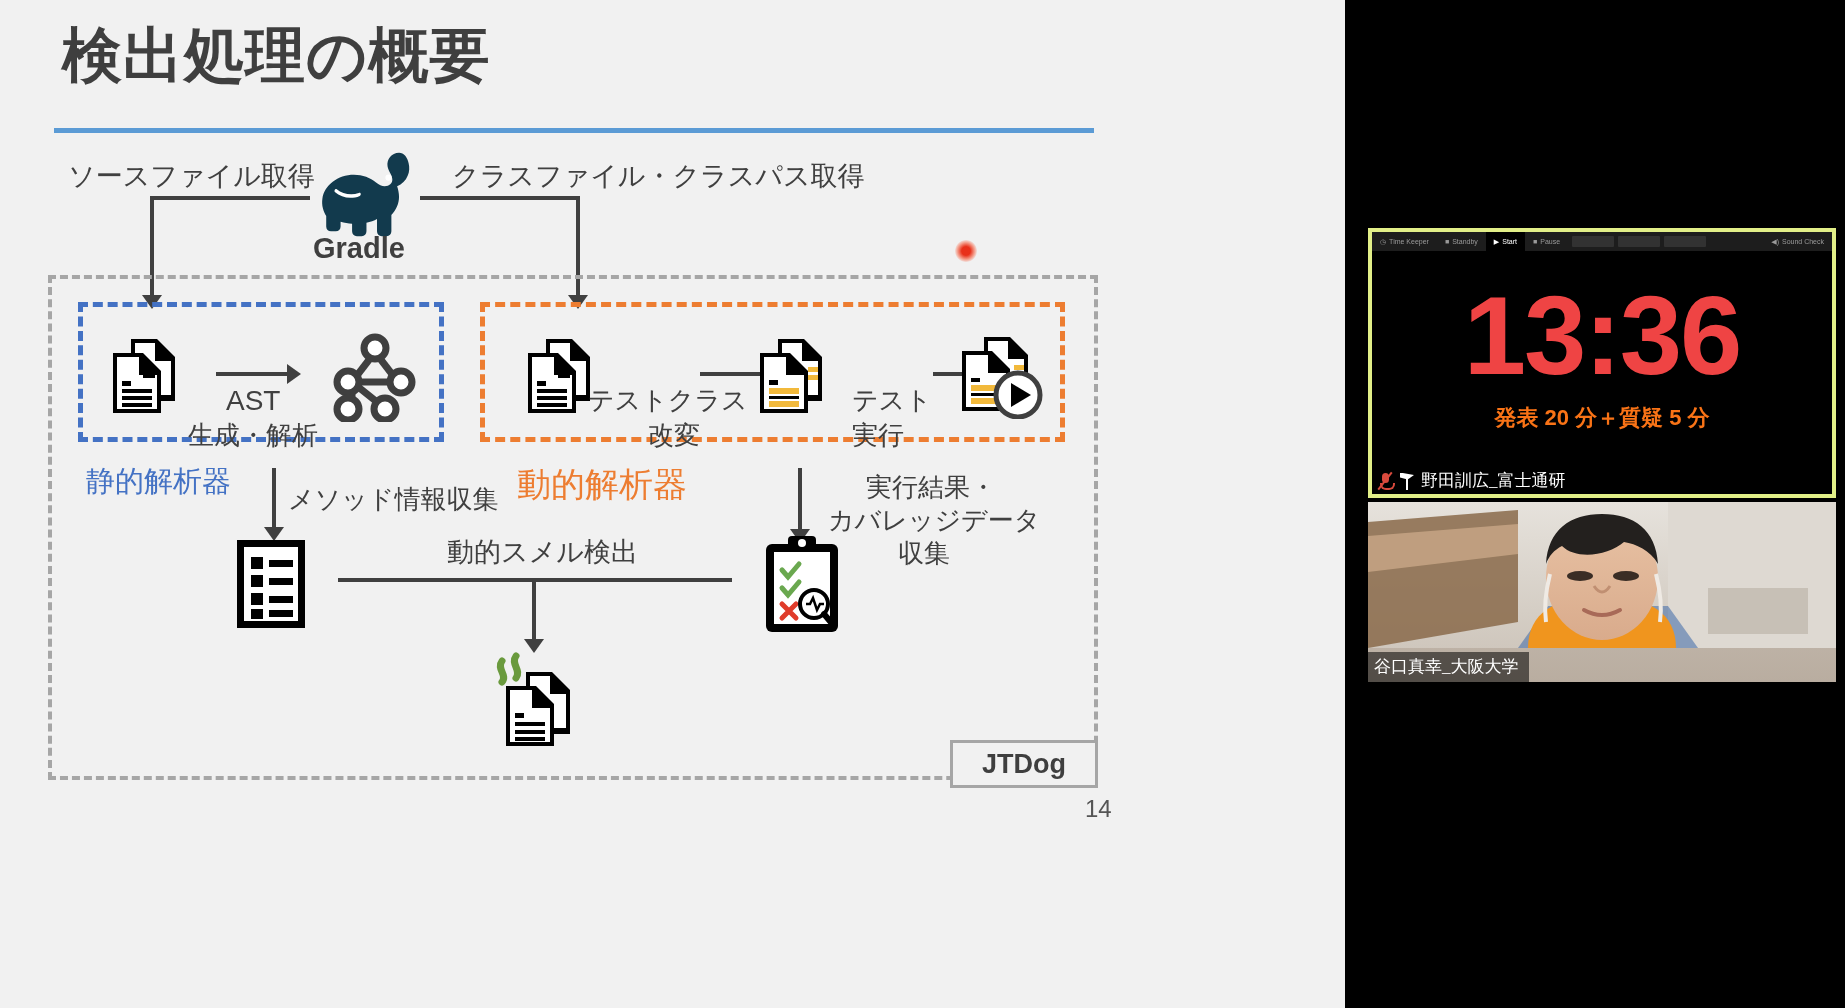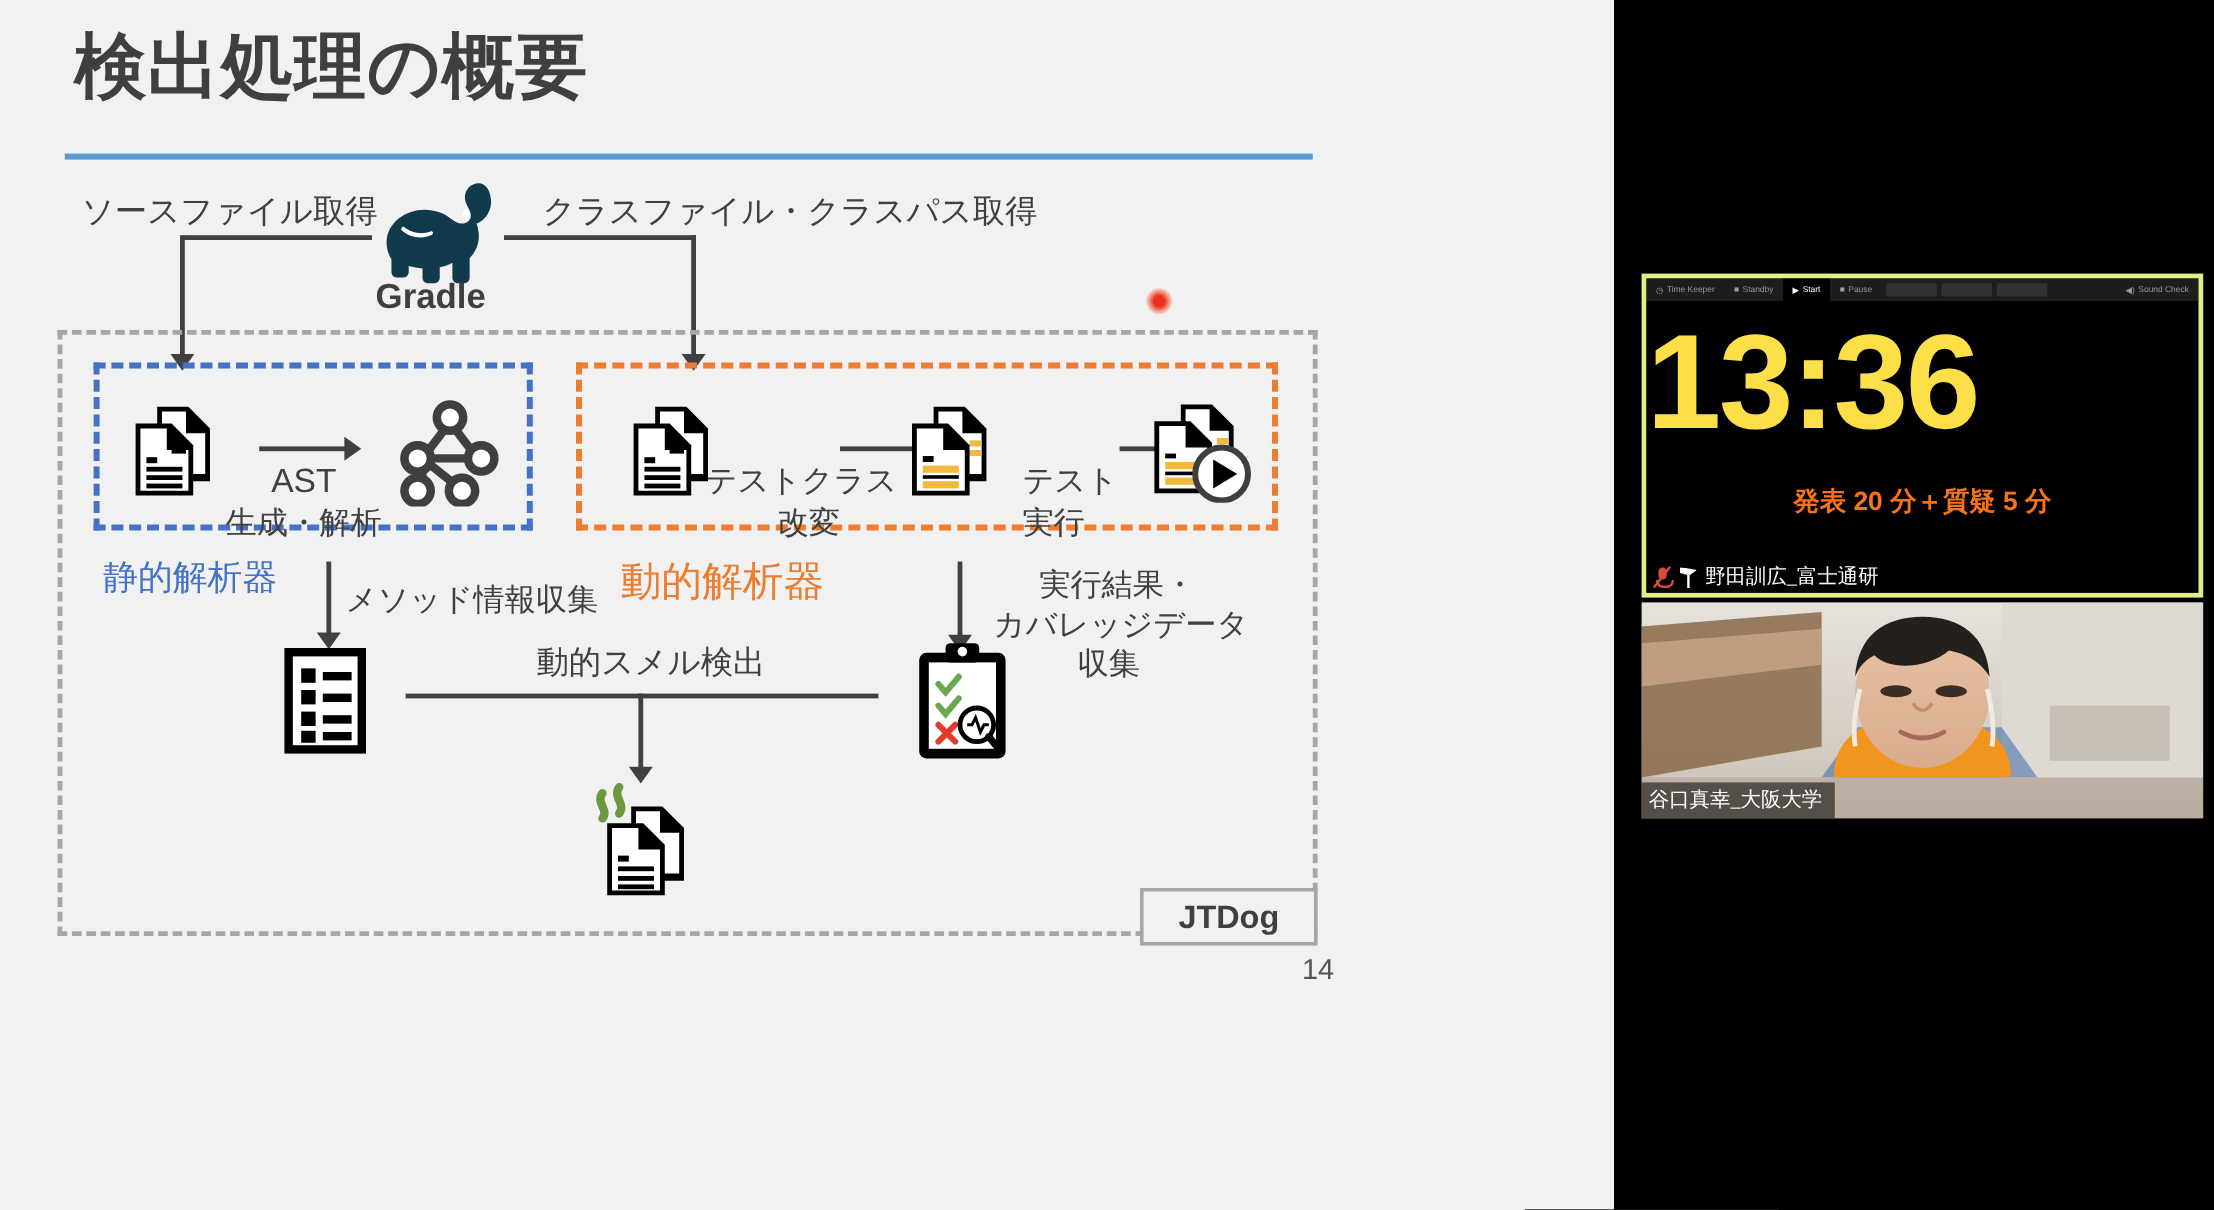--- a/index.html
+++ b/index.html
@@ -54,22 +54,22 @@
   #video-col{position:absolute;left:1345px;top:0;width:500px;height:1008px;background:#000;}
   #timer-tile{position:absolute;left:23px;top:228px;width:468px;height:270px;
       border:4px solid #e2ef88;box-sizing:border-box;background:#0b0b0b;overflow:hidden;}
   #timer-toolbar{position:absolute;left:0;top:0;width:100%;height:19px;background:#1d1d1d;
       display:flex;align-items:center;gap:0;font-size:7px;color:#9a9a9a;}
   .tb-item{display:flex;align-items:center;gap:3px;padding:0 8px;height:19px;white-space:nowrap;}
   .tb-item.active{background:#000;color:#fff;}
   .tb-blank{width:42px;height:11px;background:#323232;margin-left:4px;border-radius:1px;}
   .tb-right{margin-left:auto;padding-right:8px;color:#9a9a9a;}
   #timer-face{position:absolute;left:0;top:19px;right:0;bottom:0;background:#000;}
-  #timer-digits{position:absolute;left:0;right:0;top:12px;text-align:left;
-      font-size:112px;line-height:1;font-weight:bold;color:#fde047;letter-spacing:-2px;
+  #timer-digits{position:absolute;left:0;right:0;top:29px;text-align:center;
+      font-size:112px;line-height:1;font-weight:bold;color:#ef4444;letter-spacing:-2px;
       font-family:"Liberation Sans",sans-serif;}
   #timer-sub{position:absolute;left:0;right:0;top:152px;text-align:center;
       font-size:22px;font-weight:bold;color:#f97316;
       font-family:"Liberation Sans","DejaVu Sans",sans-serif;}
   #timer-name{position:absolute;left:6px;bottom:2px;display:flex;align-items:center;gap:7px;
       font-size:17px;color:#fff;}
 
   #cam-tile{position:absolute;left:23px;top:502px;width:468px;height:180px;overflow:hidden;
       background:linear-gradient(180deg,#cfc6bc 0%,#b9ada0 100%);}
   #cam-name{position:absolute;left:0;bottom:0;background:rgba(0,0,0,.55);color:#fff;

